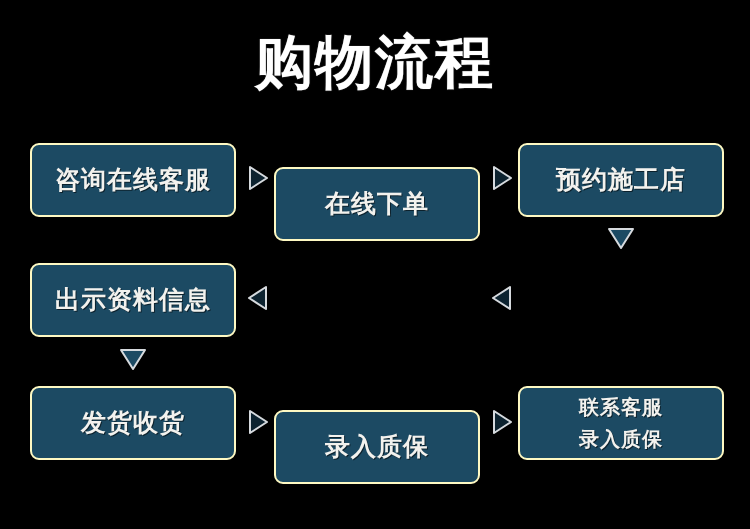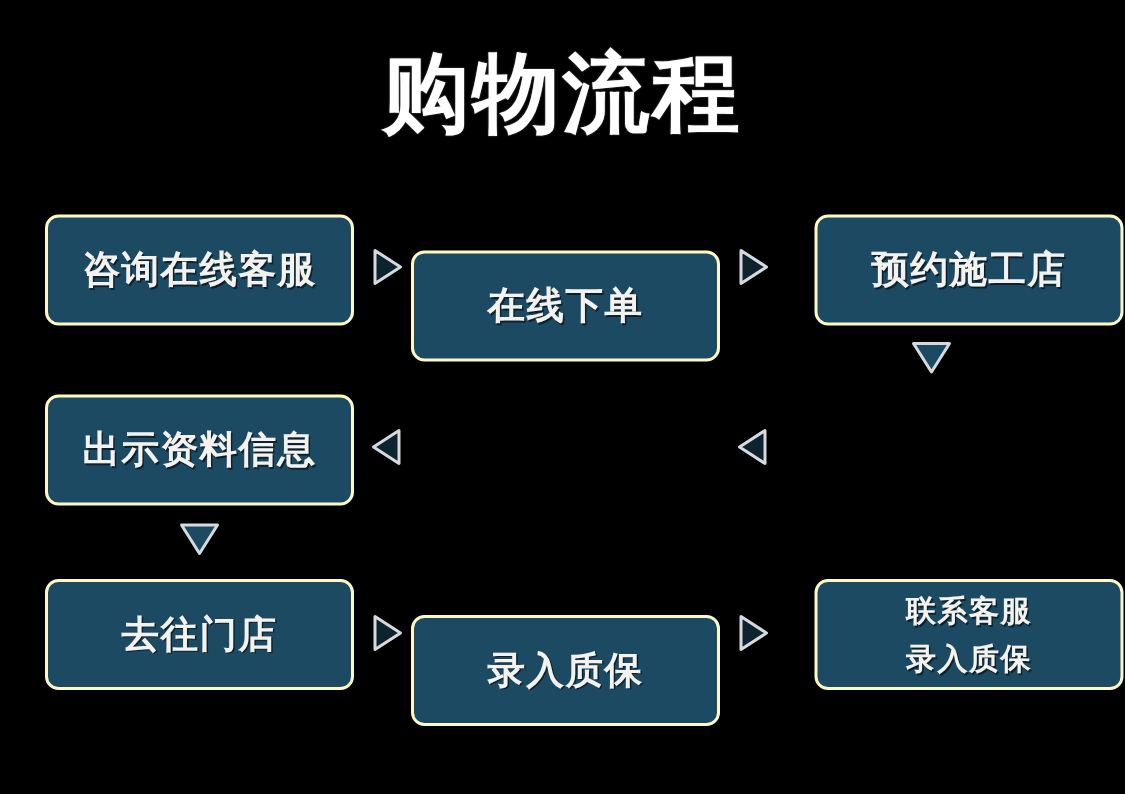--- a/index.html
+++ b/index.html
@@ -70,21 +70,21 @@
     white-space: pre-line;
   }
   .node.two-line {
     font-size: 20px;
     line-height: 32px;
   }
 
   
   .col-1 { left: 30px; }
   .col-2 { left: 274px; margin-top: 24px; }
-  .col-3 { left: 518px; margin-left: 25px; }
+  .col-3 { left: 518px; }
 
   
   .row-1 { top: 13px; }
   .row-2 { top: 133px; }
   .row-3 { top: 256px; }
 
   
   .arrow {
     position: absolute;
     width: 0;
@@ -162,21 +162,21 @@
     </div>
 
 
     <div class="arrow arrow-down-2">
       <svg width="30" height="26" viewBox="0 0 30 26">
         <polygon points="3,4 27,4 15,23" fill="#1c4a63" stroke="#d6dade" stroke-width="2" stroke-linejoin="round"></polygon>
       </svg>
     </div>
 
     <div class="node col-1 row-3">
-      <span class="label-inner">去往门店</span>
+      <span class="label-inner">发货收货</span>
     </div>
 
     <div class="arrow arrow-right-3">
       <svg width="24" height="28" viewBox="0 0 24 28">
         <polygon points="4,3 21,14 4,25" fill="#0d2330" stroke="#d6dade" stroke-width="2" stroke-linejoin="round"></polygon>
       </svg>
     </div>
 
     <div class="node col-2 row-3">
       <span class="label-inner">录入质保</span>

